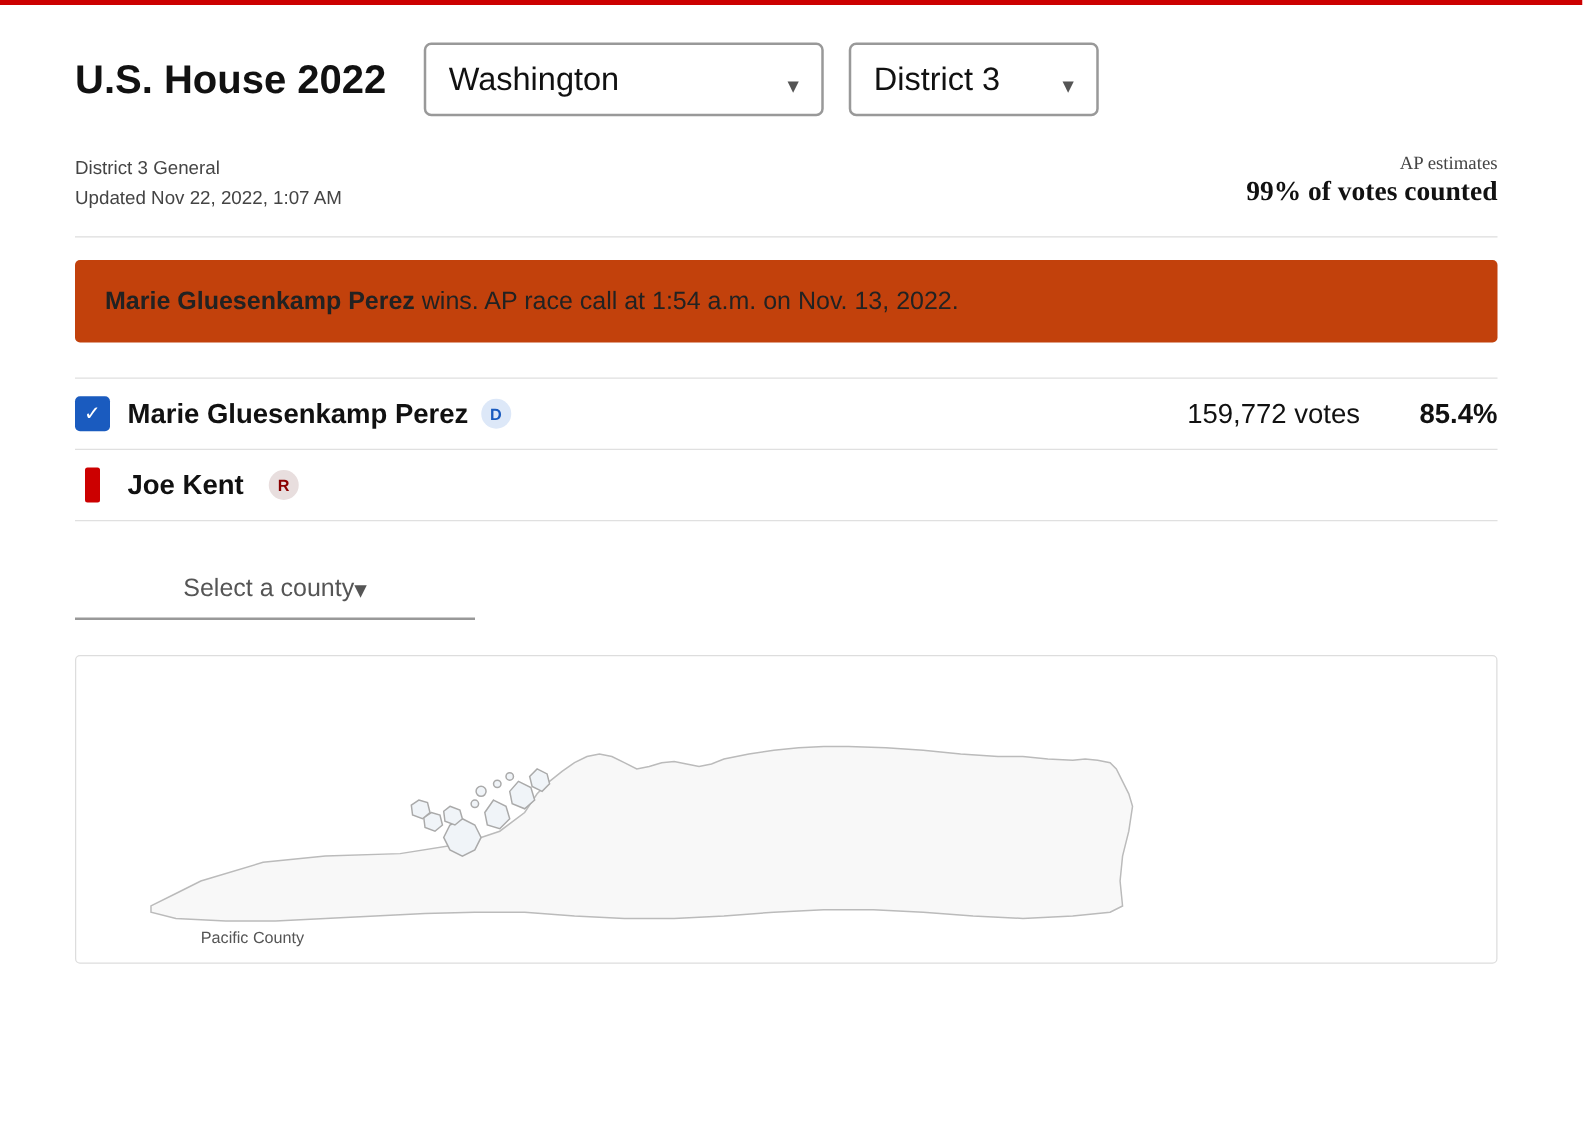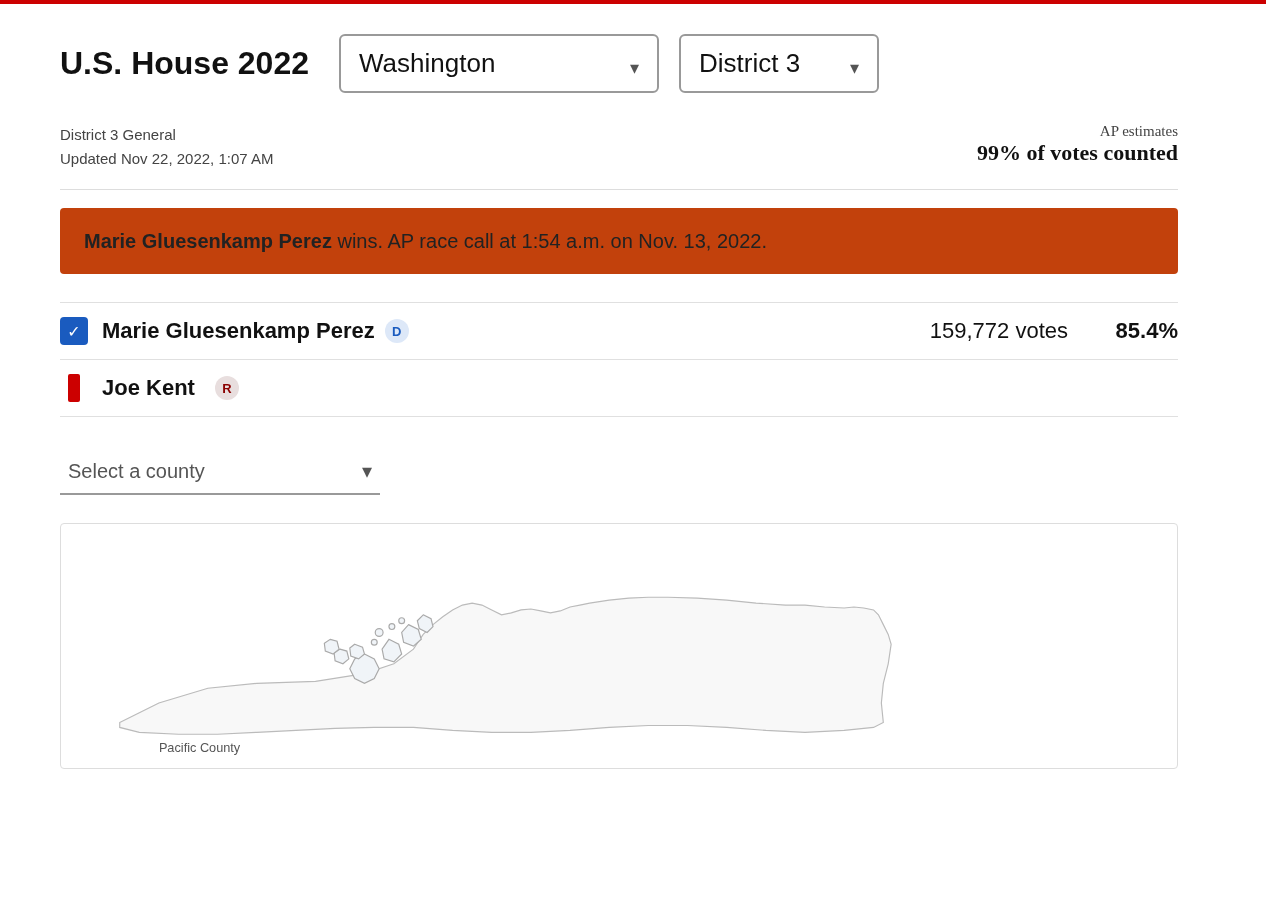--- a/index.html
+++ b/index.html
@@ -12,21 +12,21 @@
       overflow-x: hidden;
     }
 
     .top-border {
       height: 4px;
       background: #c00;
       width: 100%;
     }
 
     .page-container {
-      padding: 30px 88px 40px 60px;
+      padding: 30px 68px 40px 60px;
     }
 
     
     .header-row {
       display: flex;
       align-items: center;
       gap: 20px;
       margin-bottom: 30px;
     }
 
@@ -217,21 +217,21 @@
     }
 
     
     .county-section {
       margin-bottom: 28px;
     }
 
     .county-dropdown {
       display: flex;
       align-items: center;
-      justify-content: space-between;
+      justify-content: center;
       border: none;
       border-bottom: 2px solid #999;
       padding: 10px 8px;
       font-size: 20px;
       font-family: Arial, Helvetica, sans-serif;
       color: #555;
       cursor: pointer;
       background: #fff;
       width: 320px;
     }

